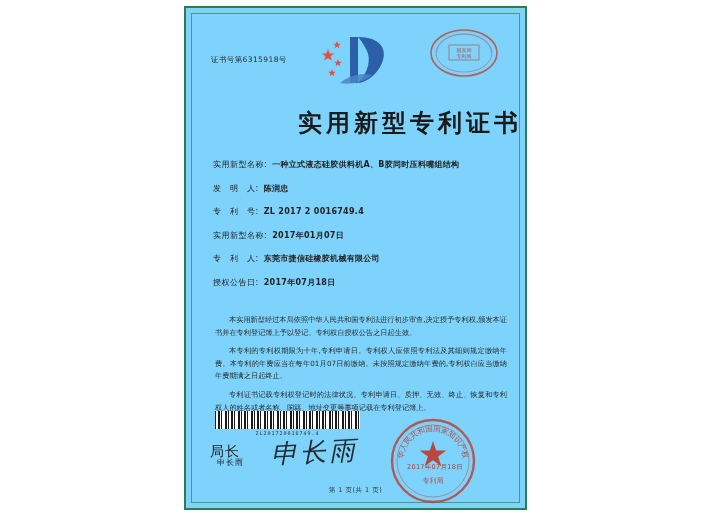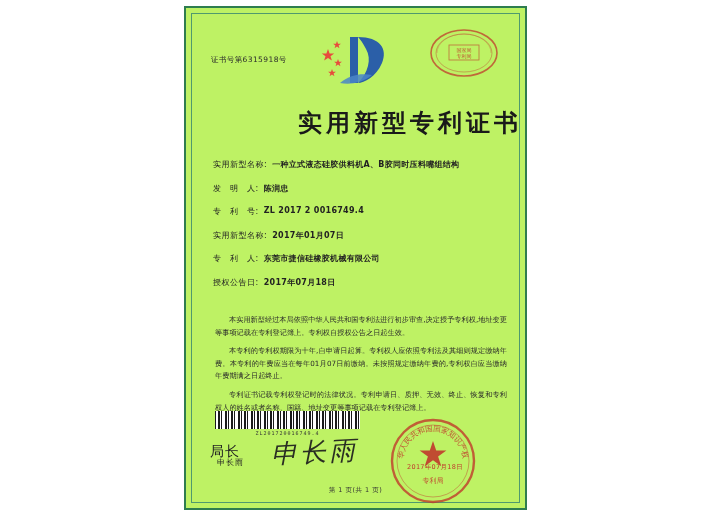--- a/index.html
+++ b/index.html
@@ -21,21 +21,21 @@
     background: #ffffff;
   }
 
   
   .certificate {
     position: absolute;
     left: 184px;
     top: 6px;
     width: 343px;
     height: 504px;
-    background: #bef264;
+    background: #7dd3fc;
     box-sizing: border-box;
     border: 2px solid #2e7d4f;
     padding: 3px;
   }
   .certificate .inner-border {
     position: absolute;
     left: 5px;
     top: 5px;
     right: 5px;
     bottom: 5px;
@@ -88,21 +88,21 @@
 
   
   .fields {
     position: absolute;
     left: 24px;
     top: 148px;
     width: 300px;
   }
   .field-row {
     display: flex;
-    align-items: flex-start;
+    align-items: center;
     margin-bottom: 12.5px;
     font-size: 8px;
     color: #222222;
   }
   .field-label {
     white-space: nowrap;
     letter-spacing: 0.5px;
   }
   .field-value {
     margin-left: 5px;
@@ -281,22 +281,22 @@
           <span class="field-label">专　利　人:</span>
           <span class="field-value">东莞市捷信硅橡胶机械有限公司</span>
         </div>
         <div class="field-row">
           <span class="field-label">授权公告日:</span>
           <span class="field-value">2017年07月18日</span>
         </div>
       </div>
 
       <div class="paragraphs">
-        <p>本实用新型经过本局依照中华人民共和国专利法进行初步审查,决定授予专利权,地址变更等事项记载在专利登记簿上。专利权自授权公告之日起生效。</p>
-        <p>本专利的专利权期限为十年,自申请日起算。专利权人应依照专利法及其细则规定缴纳年费。本专利的年费应当在每年01月07日前缴纳。未按照规定缴纳年费的,专利权自应当缴纳年费期满之日起终止。</p>
+        <p>本实用新型经过本局依照中华人民共和国专利法进行初步审查,决定授予专利权,颁发本证书并在专利登记簿上予以登记。专利权自授权公告之日起生效。</p>
+        <p>本专利的专利权期限为十年,专利申请日。专利权人应依照专利法及其细则规定缴纳年费。本专利的年费应当在每年01月07日前缴纳。未按照规定缴纳年费的,专利权自应当缴纳年费期满之日起终止。</p>
         <p>专利证书记载专利权登记时的法律状况。专利申请日、质押、无效、终止、恢复和专利权人的姓名或者名称、国籍、地址变更等事项记载在专利登记簿上。</p>
       </div>
 
       <div class="barcode"></div>
       <div class="barcode-text">ZL201720016749.4</div>
 
       <div class="sig-label">局长</div>
       <div class="sig-name">申长雨</div>
       <div class="sig-script">申长雨</div>
 

